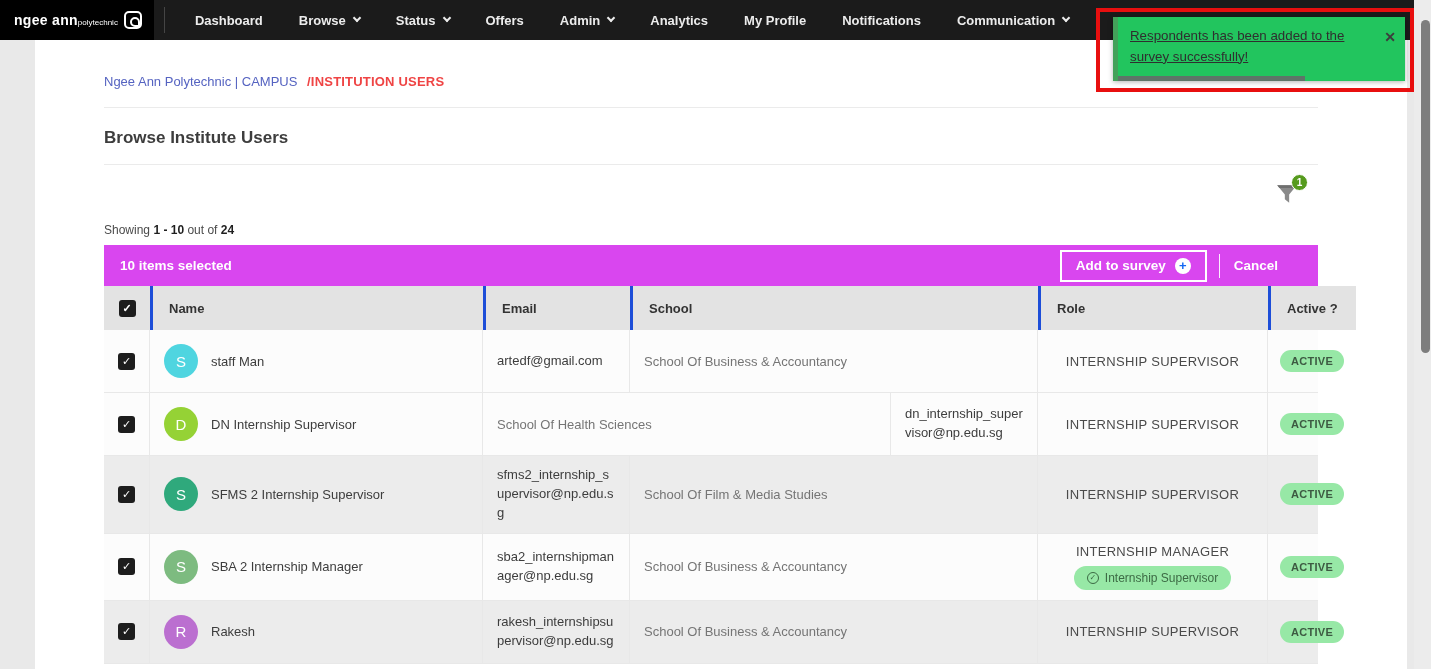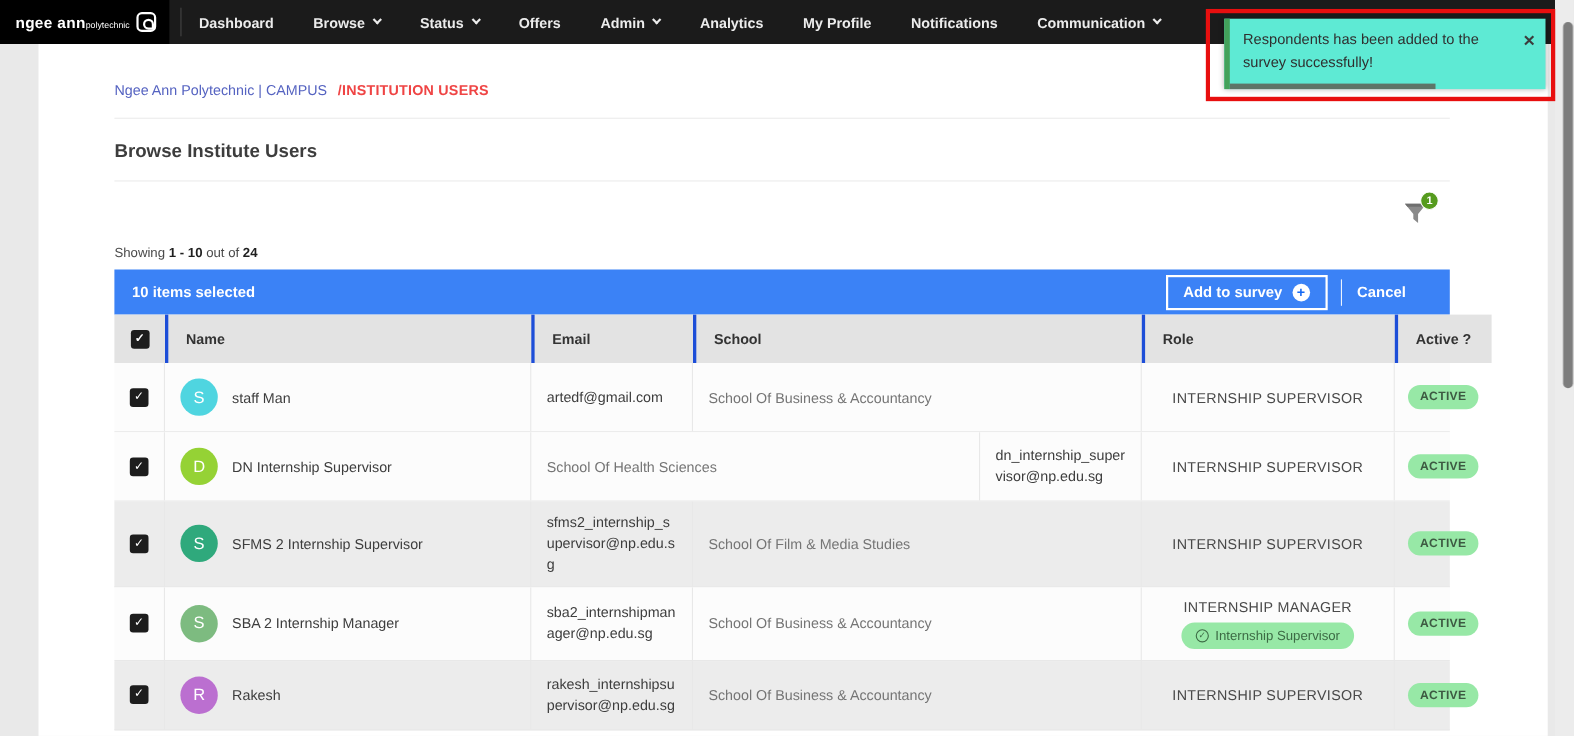--- a/index.html
+++ b/index.html
@@ -8,21 +8,21 @@
 
   
   .navbar { height:40px; background:#1b1b1b; display:flex; align-items:center; position:relative; z-index:10; }
   .logo { height:40px; background:#000; display:flex; align-items:center; gap:6px; padding:0 12px 0 14px; cursor:pointer; }
   .logo-text { display:flex; flex-direction:row; align-items:flex-end; line-height:1; }
   .logo-l1 { color:#fff; font-weight:bold; font-size:14px; letter-spacing:.3px; }
   .logo-l2 { color:#fff; font-size:8px; margin-top:1px; }
   .logo-glyph { width:18px; height:18px; border:2px solid #fff; border-radius:5px; position:relative; }
   .logo-glyph::after { content:""; position:absolute; left:4px; top:4px; width:6px; height:6px; border:2px solid #fff; border-radius:50% 50% 0 50%; }
   .nav-sep { width:1px; height:26px; background:#454545; margin:0 16px 0 10px; }
-  .nav-items { display:flex; gap:36px; }
+  .nav-items { display:flex; gap:36px; margin-left:14px; }
   .nav-item { color:#ececec; font-size:13px; font-weight:bold; display:flex; align-items:center; gap:8px; cursor:pointer; white-space:nowrap; }
   .chev { width:6px; height:6px; border-right:2px solid #ececec; border-bottom:2px solid #ececec; transform:rotate(45deg); margin-top:-4px; }
 
   
   .content { margin-left:35px; width:1372px; min-height:629px; background:#fff; padding:0 89px 0 69px; }
   .breadcrumb { padding-top:34px; font-size:13px; }
   .bc-link { color:#5563c1; text-decoration:none; cursor:pointer; }
   .bc-cur { color:#ef4444; font-weight:bold; margin-left:6px; letter-spacing:.2px; }
   .hr { border-top:1px solid #ebebeb; }
   .hr1 { margin-top:18px; }
@@ -165,21 +165,21 @@
     </div>
   </div>
 
   <div class="summary">
     <span>Showing</span>
     <b>1 - 10</b>
     <span>out of</span>
     <b>24</b>
   </div>
 
-  <div class="selbar" id="selbar" style="background: #3b82f6;">
+  <div class="selbar" id="selbar" style="background: #d946ef;">
     <span class="sel-text">10 items selected</span>
     <button class="add-btn">
       <span>Add to survey</span>
       <span class="plus-circle" id="plus-circle" style="color: rgb(21, 105, 243);">+</span>
     </button>
     <span class="sel-divider"></span>
     <button class="cancel-btn">Cancel</button>
   </div>
 
   <div class="table">
@@ -309,18 +309,18 @@
   </div>
       </div>
   </div>
 
 </main>
 
 <div class="scrollbar">
   <div class="scroll-thumb"></div>
 </div>
 
-<div class="toast" id="toast" style="background: #5eead4; border-left-color: rgb(67, 161, 90);">
+<div class="toast" id="toast" style="background: #22c55e; border-left-color: rgb(67, 161, 90); text-decoration: underline;">
   <span>Respondents has been added to the survey successfully!</span>
   <span class="toast-close">✕</span>
   <span class="toast-progress" id="toast-progress" style="width: 65%; background: rgb(94, 117, 104);"></span>
 </div>
 <div class="red-annotation" id="red-annotation" style="border-color: rgb(232, 15, 15);"></div>
 
 </body></html>

